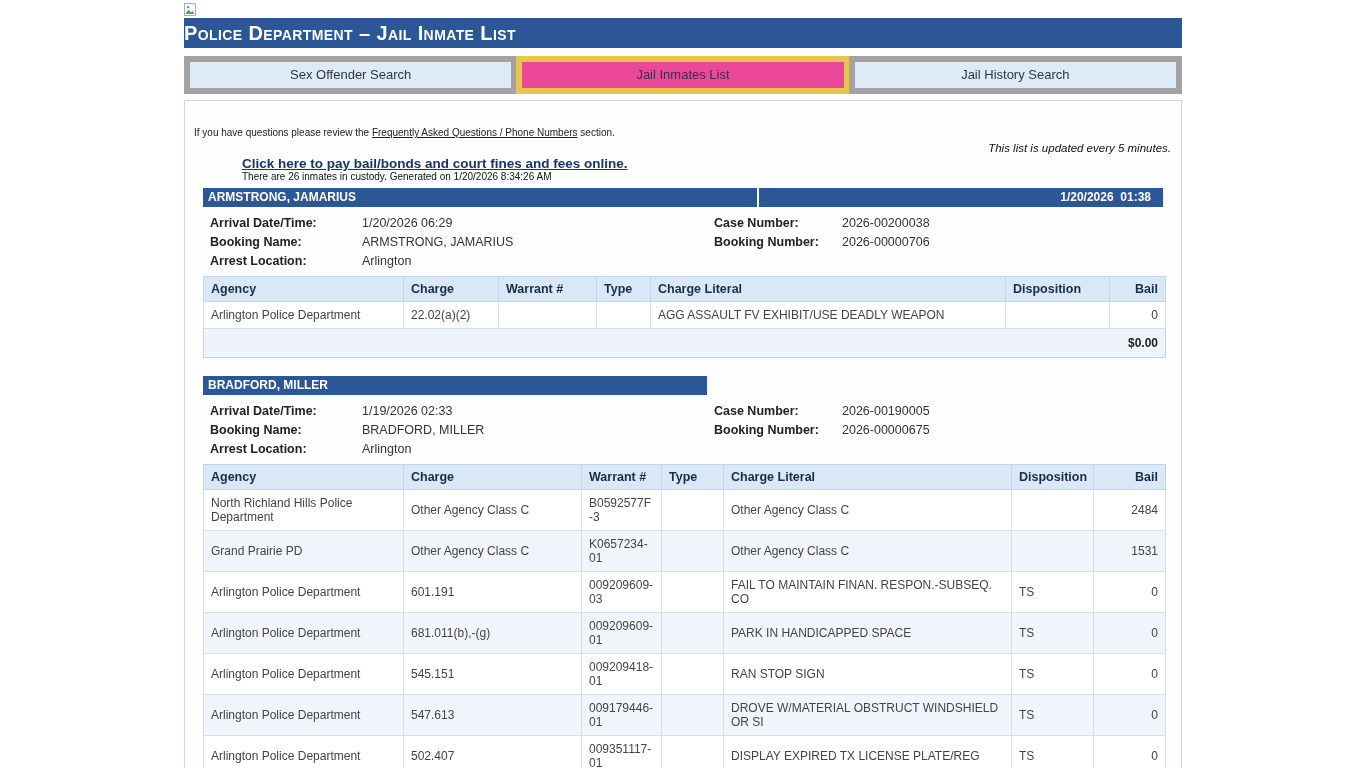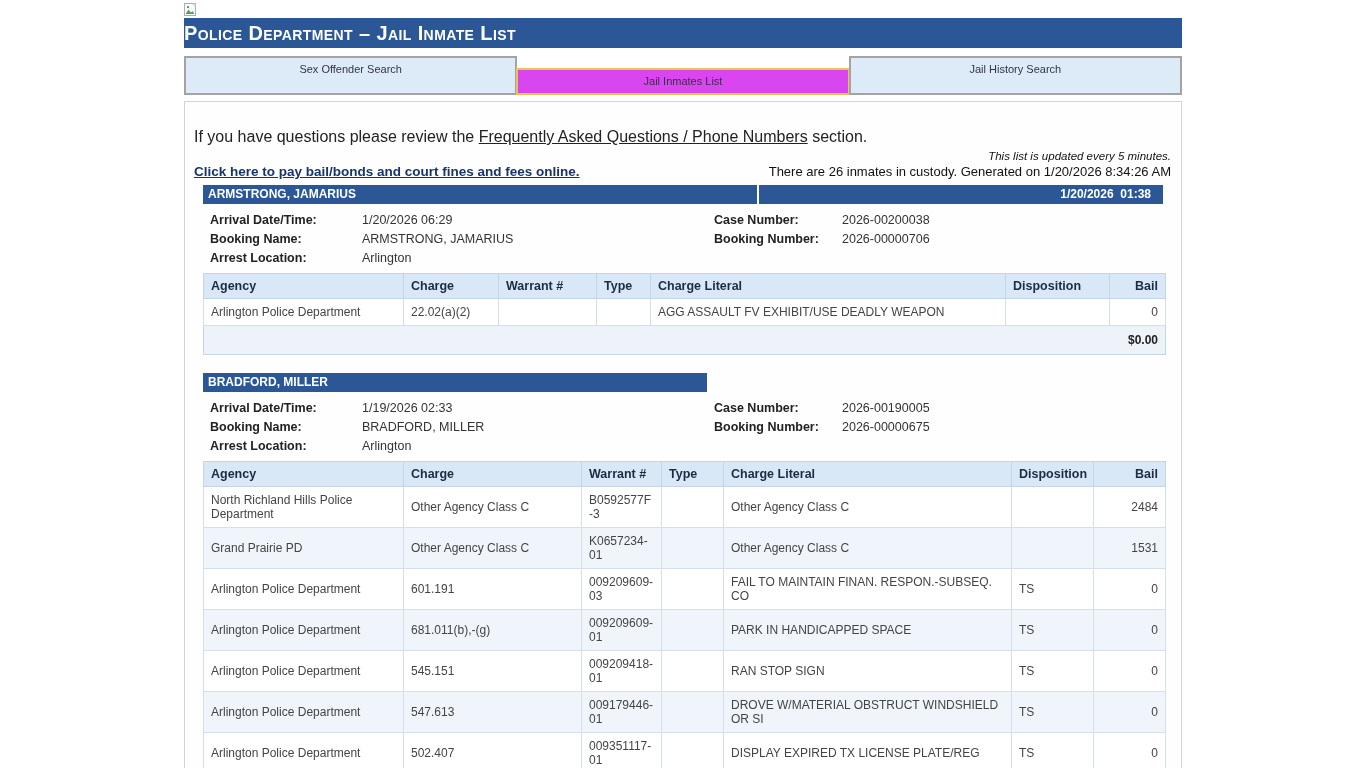--- a/index.html
+++ b/index.html
@@ -36,72 +36,73 @@
   }
   .tab-row {
     display: flex;
     margin-top: 8px;
   }
   .tab {
     flex: 1;
     text-align: center;
     padding: 5px 0 6px 0;
     background: #ddebf8;
-    border: 2px solid #a3a3a3;
-    font-size: 11px;
+    border: 6px solid #a3a3a3;
+    font-size: 13px;
     color: #333344;
     cursor: pointer;
   }
   .tab + .tab { margin-left: -1px; }
   .tab.active {
-    background: #d946ef;
+    background: #ec4899;
     border-color: #e6c64e;
-    margin-top: 12px;
   }
   .content {
     margin-top: 6px;
     border: 1px solid #cfd8cd;
     background: #fdfefd;
     padding: 8px 9px 20px 9px;
     min-height: 660px;
   }
   .faq-line {
     margin: 18px 0 4px 0;
-    font-size: 16px;
+    font-size: 10px;
     color: #222222;
   }
   .faq-link {
     color: #222222;
     text-decoration: underline;
     cursor: pointer;
   }
   .updated-note {
     text-align: right;
     font-style: italic;
     font-size: 11.5px;
     color: #111111;
     margin: 2px 1px 2px 0;
   }
   .pay-row {
     display: flex;
     justify-content: space-between;
     align-items: baseline;
     margin: 2px 0 6px 0;
+    flex-direction: column;
   }
   .pay-link {
     font-weight: bold;
     text-decoration: underline;
     color: #17356b;
     font-size: 13.5px;
     cursor: pointer;
   }
   .custody-line {
-    font-size: 13px;
+    font-size: 10px;
     color: #111111;
     padding-right: 1px;
+    margin-left: 48px;
   }
   .records { padding: 0 9px; }
   .record { margin-bottom: 18px; }
   .bar { display: flex; height: 19px; }
   .bar-name {
     background: #2b5797;
     color: #ffffff;
     font-weight: bold;
     font-size: 12px;
     line-height: 19px;

